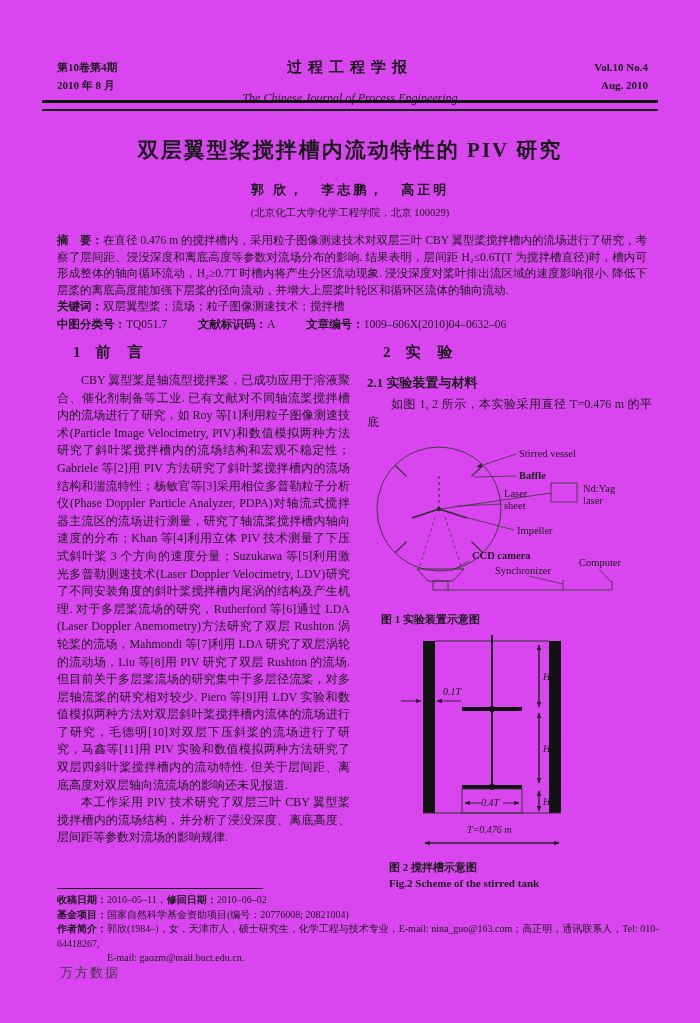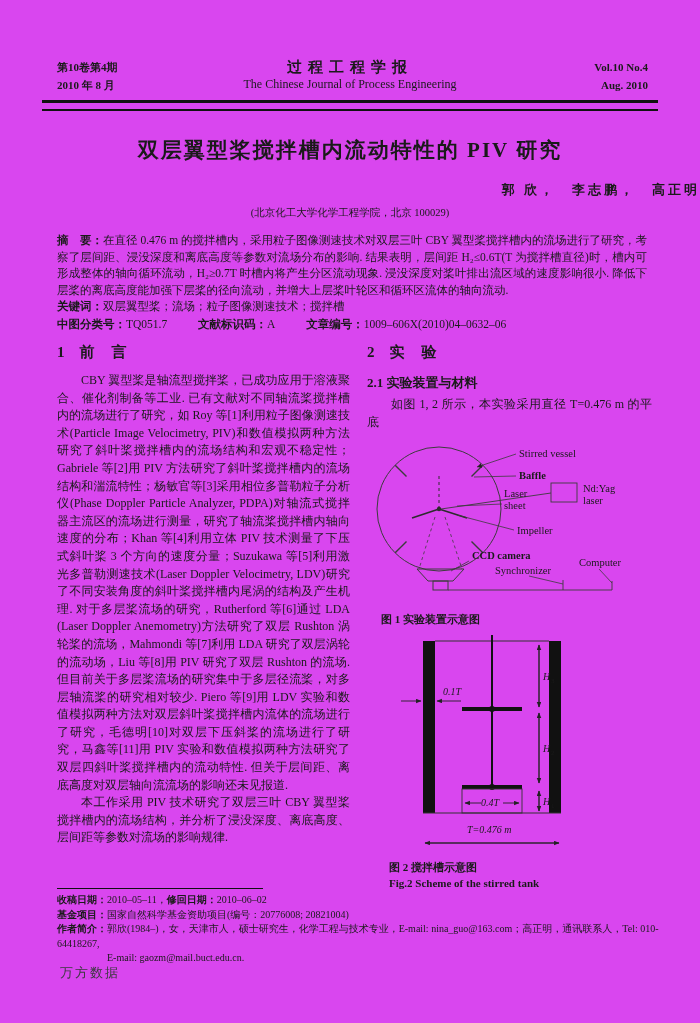--- a/index.html
+++ b/index.html
@@ -2,38 +2,38 @@
 <html><head>
 <meta charset="utf-8">
 <style>
   html,body{margin:0;padding:0;background:#e8e8e8;}
   .page{position:relative;width:700px;height:1023px;background:#d946ef;margin:0 auto;
         font-family:"Liberation Serif","DejaVu Serif",serif;color:#1a1a1a;overflow:hidden;}
   .hdr{position:absolute;top:58px;left:42px;right:42px;height:40px;font-size:11px;}
   .hdr-left{position:absolute;left:15px;top:0;font-weight:bold;line-height:18px;}
   .hdr-center{position:absolute;left:0;right:0;top:0;text-align:center;}
   .hdr-journal-cn{font-size:15px;font-weight:bold;letter-spacing:6px;}
-  .hdr-journal-en{font-size:12px;margin-top:0;}
+  .hdr-journal-en{font-size:12px;margin-top:14px;font-style:italic;}
   .hdr-right{position:absolute;right:10px;top:0;text-align:right;font-weight:bold;line-height:18px;}
   .rule{position:absolute;left:42px;right:42px;top:100px;height:6px;
         border-top:3px solid #111;border-bottom:2px solid #111;}
   .title{position:absolute;top:136px;left:0;right:0;text-align:center;
          font-size:21px;font-weight:bold;letter-spacing:2px;}
-  .authors{position:absolute;top:181px;left:0;right:0;text-align:right;
+  .authors{position:absolute;top:181px;left:0;right:0;text-align:center;
            font-size:13px;font-weight:bold;letter-spacing:3px;}
   .affil{position:absolute;top:206px;left:0;right:0;text-align:center;font-size:10.5px;}
   .abs{position:absolute;top:232px;left:57px;width:590px;font-size:11.5px;
        line-height:16.6px;text-align:justify;}
   .b{font-weight:bold;}
   .kw{position:absolute;top:299px;left:57px;width:590px;font-size:11.5px;}
   .clc{position:absolute;top:317px;left:57px;width:590px;font-size:11.5px;}
   .clc span.seg{margin-right:28px;}
   .col-l{position:absolute;left:57px;top:341px;width:293px;height:546px;overflow:hidden;}
   .col-r{position:absolute;left:367px;top:341px;width:285px;height:576px;overflow:hidden;}
-  .sec-h{font-size:15px;font-weight:bold;margin:2px 0 10px 0;letter-spacing:1px;}
+  .sec-h{font-size:15px;font-weight:bold;margin:2px 0 10px 16px;letter-spacing:1px;}
   .sec-h .num{margin-right:14px;}
   .sub-h{font-size:13px;font-weight:bold;margin:12px 0 4px 0;}
   .para{font-size:12px;line-height:17.6px;text-align:justify;text-indent:2em;margin:0;}
   .fig{display:block;}
   .figcap{font-size:11px;font-weight:bold;line-height:16px;margin:2px 0 8px 14px;}
   .fn{position:absolute;left:57px;top:888px;width:610px;font-size:10px;line-height:14.5px;}
   .fn-rule{width:206px;border-top:1.5px solid #111;margin-bottom:4px;}
   .fn-indent{padding-left:50px;}
   .wm{position:absolute;left:60px;top:964px;font-size:13px;color:#3a3a3e;letter-spacing:2px;
       font-family:"Liberation Sans","DejaVu Sans",sans-serif;}

